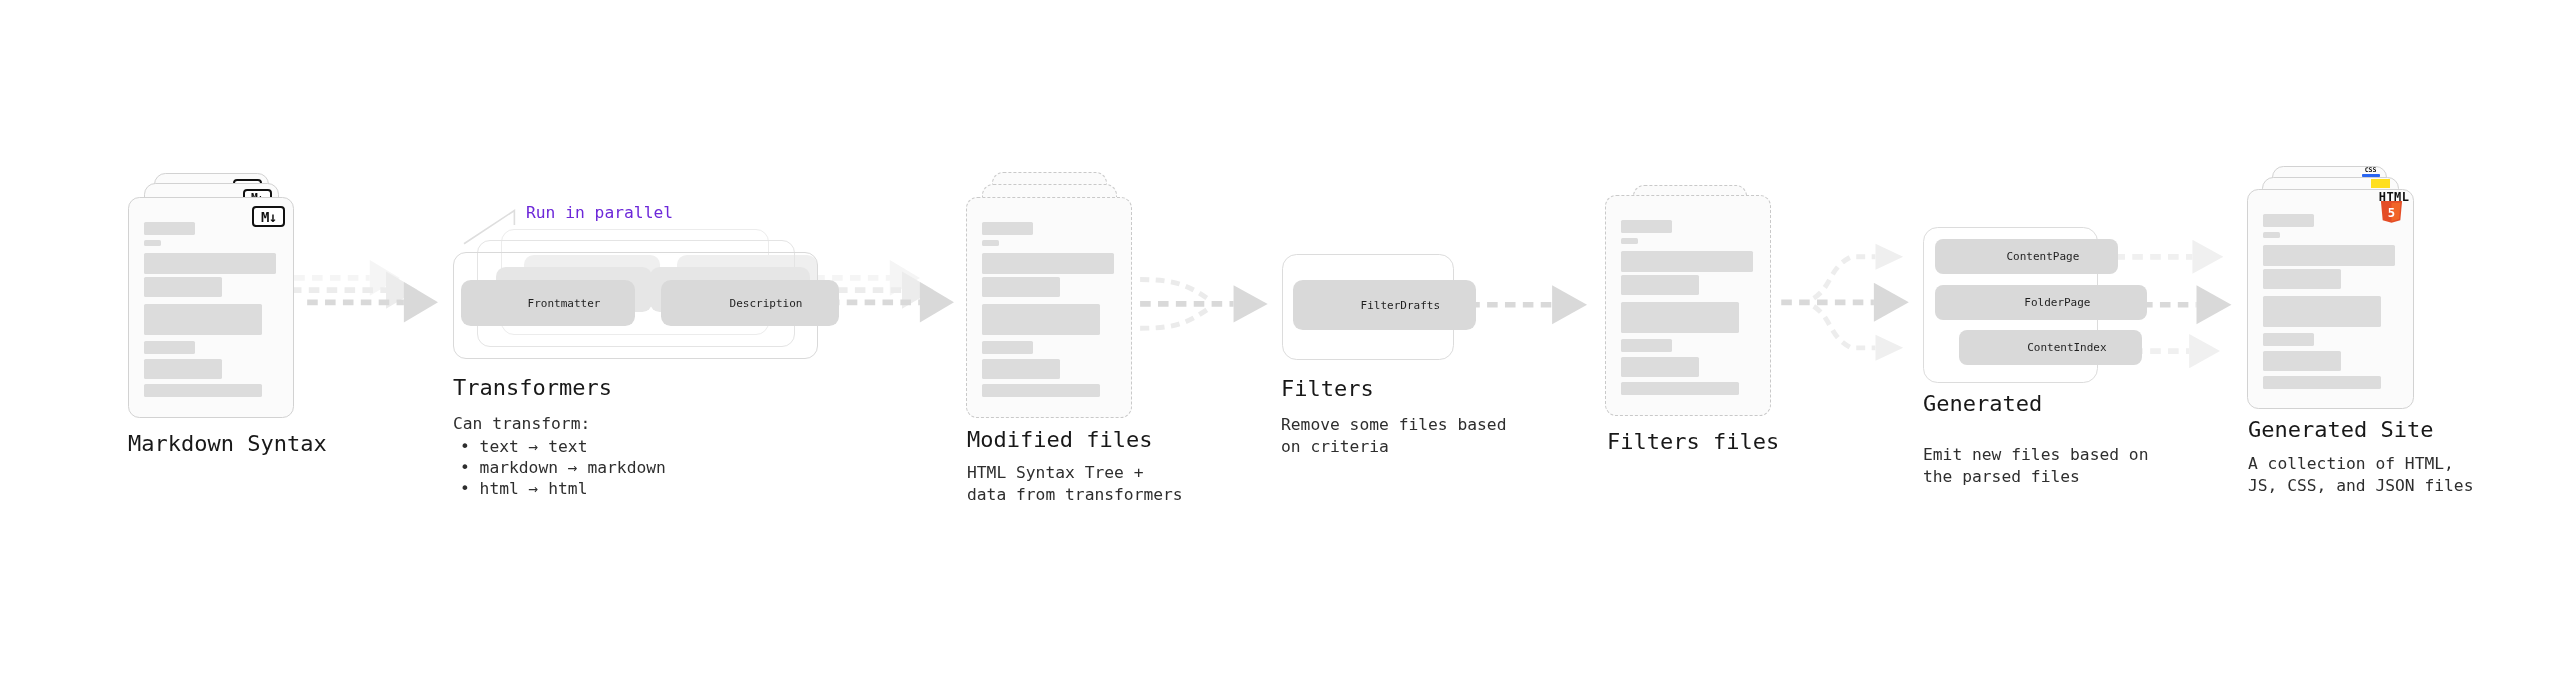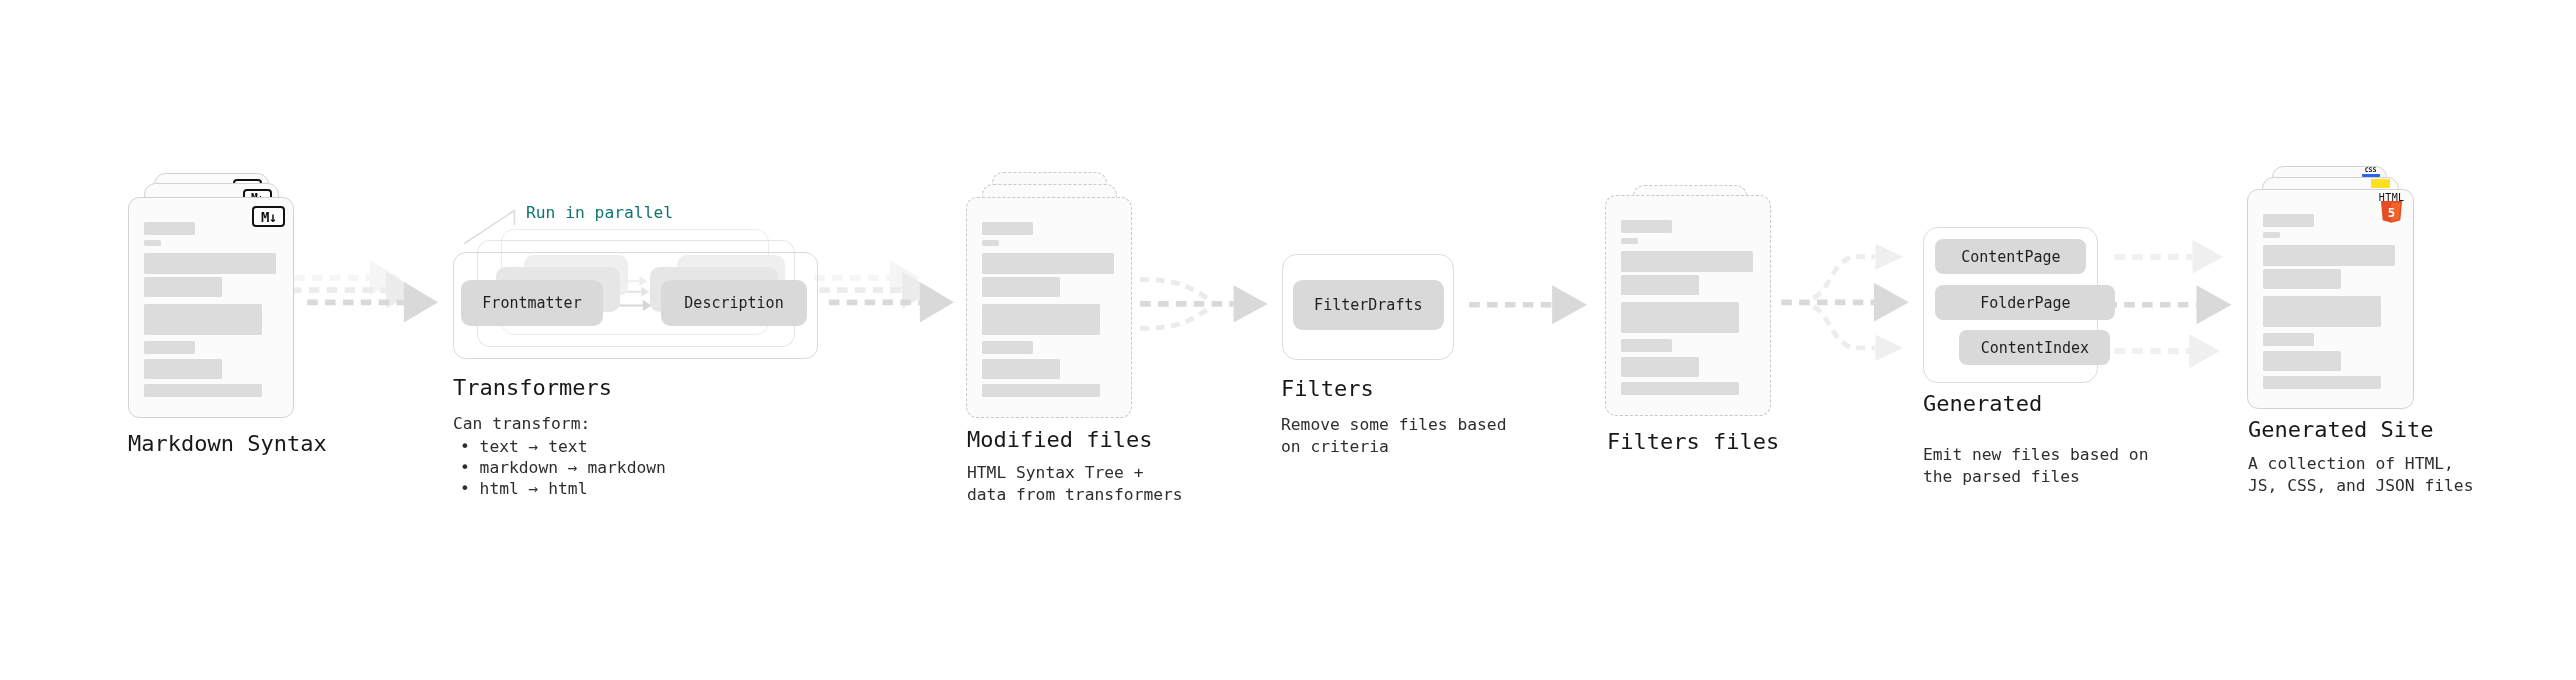--- a/index.html
+++ b/index.html
@@ -27,37 +27,37 @@
        font-weight:bold;color:#111111;letter-spacing:-0.8px;box-sizing:border-box;}
   .mdb.front{right:8.1px;top:8.1px;width:32.5px;height:21px;font-size:14px;}
   .mdb.small{right:6.5px;top:4.9px;width:29px;height:18px;font-size:11.4px;border-width:2px;}
 
   
   .cssb{position:absolute;right:6.5px;top:0;width:18px;text-align:center;}
   .cssb .t{font-size:6.5px;font-weight:bold;color:#111;line-height:6.5px;display:block;}
   .cssb .bar{height:2.4px;background:#2965f1;margin-top:0.8px;border-radius:0.8px;}
   .jsb{position:absolute;right:8.1px;top:0.8px;width:18.7px;height:9px;background:#ffdf1e;}
   .h5b{position:absolute;right:9.8px;top:4.1px;width:24.4px;text-align:center;}
-  .h5b .t{font-size:10px;font-weight:normal;color:#111;line-height:7.3px;display:block;letter-spacing:0.4px;}
+  .h5b .t{font-size:12px;font-weight:bold;color:#111;line-height:7.3px;display:block;letter-spacing:0.4px;}
 
   
   .tf-outline{position:absolute;border:1.6px solid #dcdcdc;border-radius:13px;background:transparent;box-sizing:border-box;}
   .pill{position:absolute;background:#d9d9d9;border-radius:9.8px;display:flex;align-items:center;justify-content:center;
-        font-size:15px;color:#1f1f1f;white-space:nowrap;}
+        font-size:11px;color:#1f1f1f;white-space:nowrap;padding-left:32px;}
   .pill.ghost1{background:#e6e6e6;}
   .pill.ghost2{background:#efefef;}
 
   
   .box{position:absolute;border:1.6px solid #dcdcdc;border-radius:14.6px;background:#ffffff;box-sizing:border-box;}
 
   
   .title{position:absolute;font-size:22px;line-height:23.6px;color:#181818;white-space:nowrap;}
   .desc{position:absolute;font-size:16.3px;line-height:22px;color:#2e2e2e;white-space:pre-line;}
   .bullets{position:absolute;font-size:16.3px;line-height:21px;color:#2e2e2e;white-space:pre-line;}
-  .note{position:absolute;font-size:16.3px;color:#0f766e;white-space:nowrap;}
+  .note{position:absolute;font-size:16.3px;color:#6d28d9;white-space:nowrap;}
 </style>
 </head>
 <body>
 
 <div class="canvas">
 
   <svg class="arrows" width="2576" height="681" viewBox="0 0 3170 838">
 
     <g>
       <line x1="340" y1="342" x2="455" y2="342" stroke="#f5f5f5" stroke-width="7" stroke-dasharray="13 9"></line>

